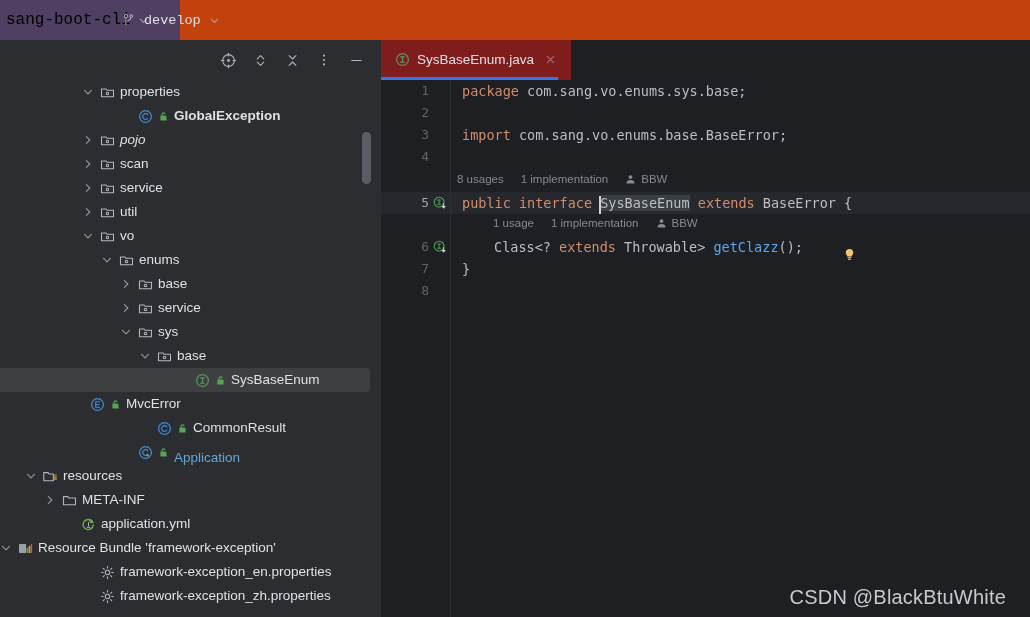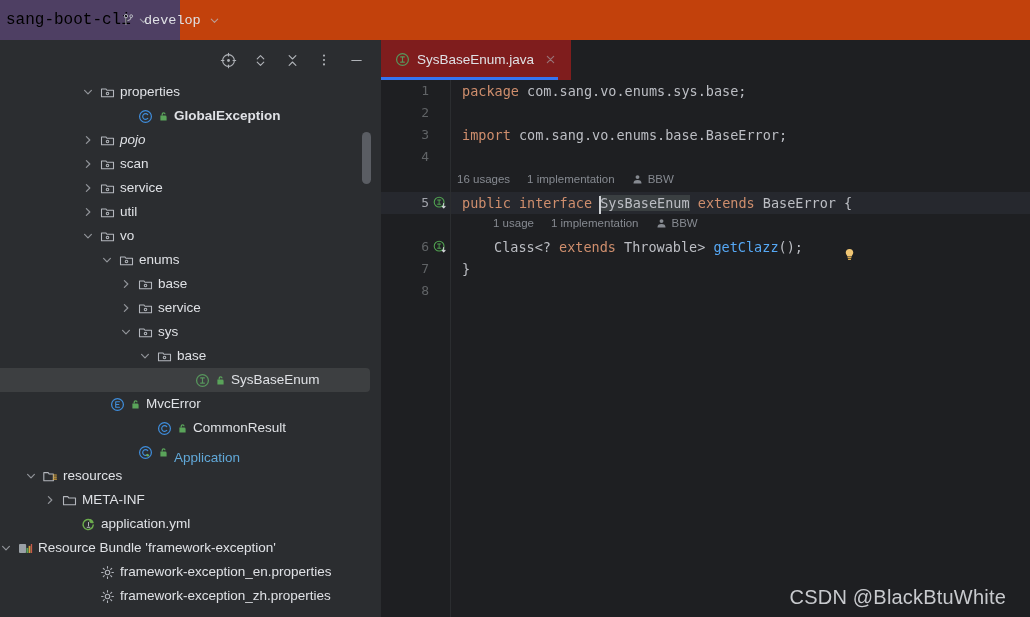--- a/index.html
+++ b/index.html
@@ -404,21 +404,21 @@
             </svg>
           </span>
           <span class="badge-icon">
             <svg width="11" height="11" viewBox="0 0 11 11">
               <path d="M2.4 4.6 H7.2 q1.4 0 1.4 1.3 V9.6 H2.4 Z" fill="#5aa45a"></path>
               <path d="M4.2 4.6 V3.2 q0 -1.3 1.4 -1.3 q1.4 0 1.4 1.3" fill="none" stroke="#5aa45a" stroke-width="1.25"></path>
             </svg>
           </span>
           <span class="node-label">SysBaseEnum</span>
         </div>
-        <div class="row" style="padding-left: 92px;">
+        <div class="row" style="padding-left: 72px;">
           <span class="twisty blank"></span>
           <span class="node-icon">
             <svg width="15" height="15" viewBox="0 0 16 16">
               <circle cx="8" cy="8" r="6.3" fill="none" stroke="#3f8ddb" stroke-width="1.3"></circle>
               <path d="M10.1 5.1 H6.1 V10.9 H10.1 M6.1 8 H9.4" stroke="#3f8ddb" stroke-width="1.2" fill="none" stroke-linecap="round" stroke-linejoin="round"></path>
             </svg>
           </span>
           <span class="badge-icon">
             <svg width="11" height="11" viewBox="0 0 11 11">
               <path d="M2.4 4.6 H7.2 q1.4 0 1.4 1.3 V9.6 H2.4 Z" fill="#5aa45a"></path>
@@ -570,21 +570,21 @@
         <circle cx="7" cy="7" r="5.6" fill="none" stroke="#51a351" stroke-width="1.25"></circle>
         <path d="M5.2 4.6 H8.8 M7 4.6 V9.4 M5.2 9.4 H8.8" stroke="#51a351" stroke-width="1.05" stroke-linecap="round"></path>
         <path d="M12.2 8.6 V13.4 M10.6 11.8 L12.2 13.6 L13.8 11.8" stroke="#d6d9de" stroke-width="1.15" fill="none" stroke-linecap="round" stroke-linejoin="round"></path>
       </svg>
 
       <div class="code-line" style="top:0px"><span class="kw">package</span><span> com.sang.vo.enums.sys.base;</span></div>
 
       <div class="code-line" style="top:44px"><span class="kw">import</span><span> com.sang.vo.enums.base.BaseError;</span></div>
 
       <div class="inlay" style="top:90px;left:76px">
-        <span>16 usages</span>
+        <span>8 usages</span>
         <span class="sep"></span>
         <span>1 implementation</span>
         <span class="sep"></span>
         <svg class="person" viewBox="0 0 12 12">
           <circle cx="6" cy="3.4" r="2.1" fill="#868a91"></circle>
           <path d="M1.6 10.4 Q1.6 6.6 6 6.6 Q10.4 6.6 10.4 10.4 Z" fill="#868a91"></path>
         </svg>
         <span>BBW</span>
       </div>
       <svg class="bulb" viewBox="0 0 14 16">

